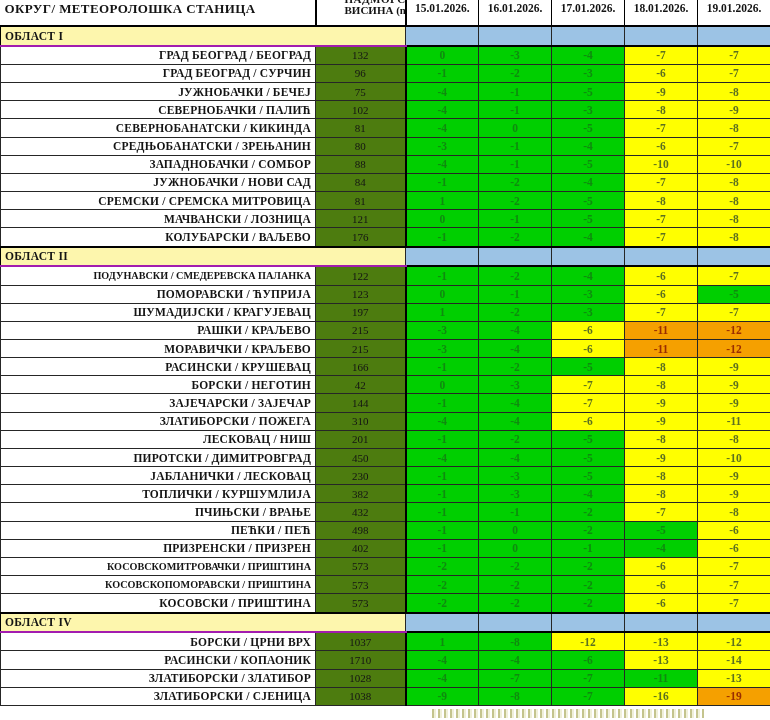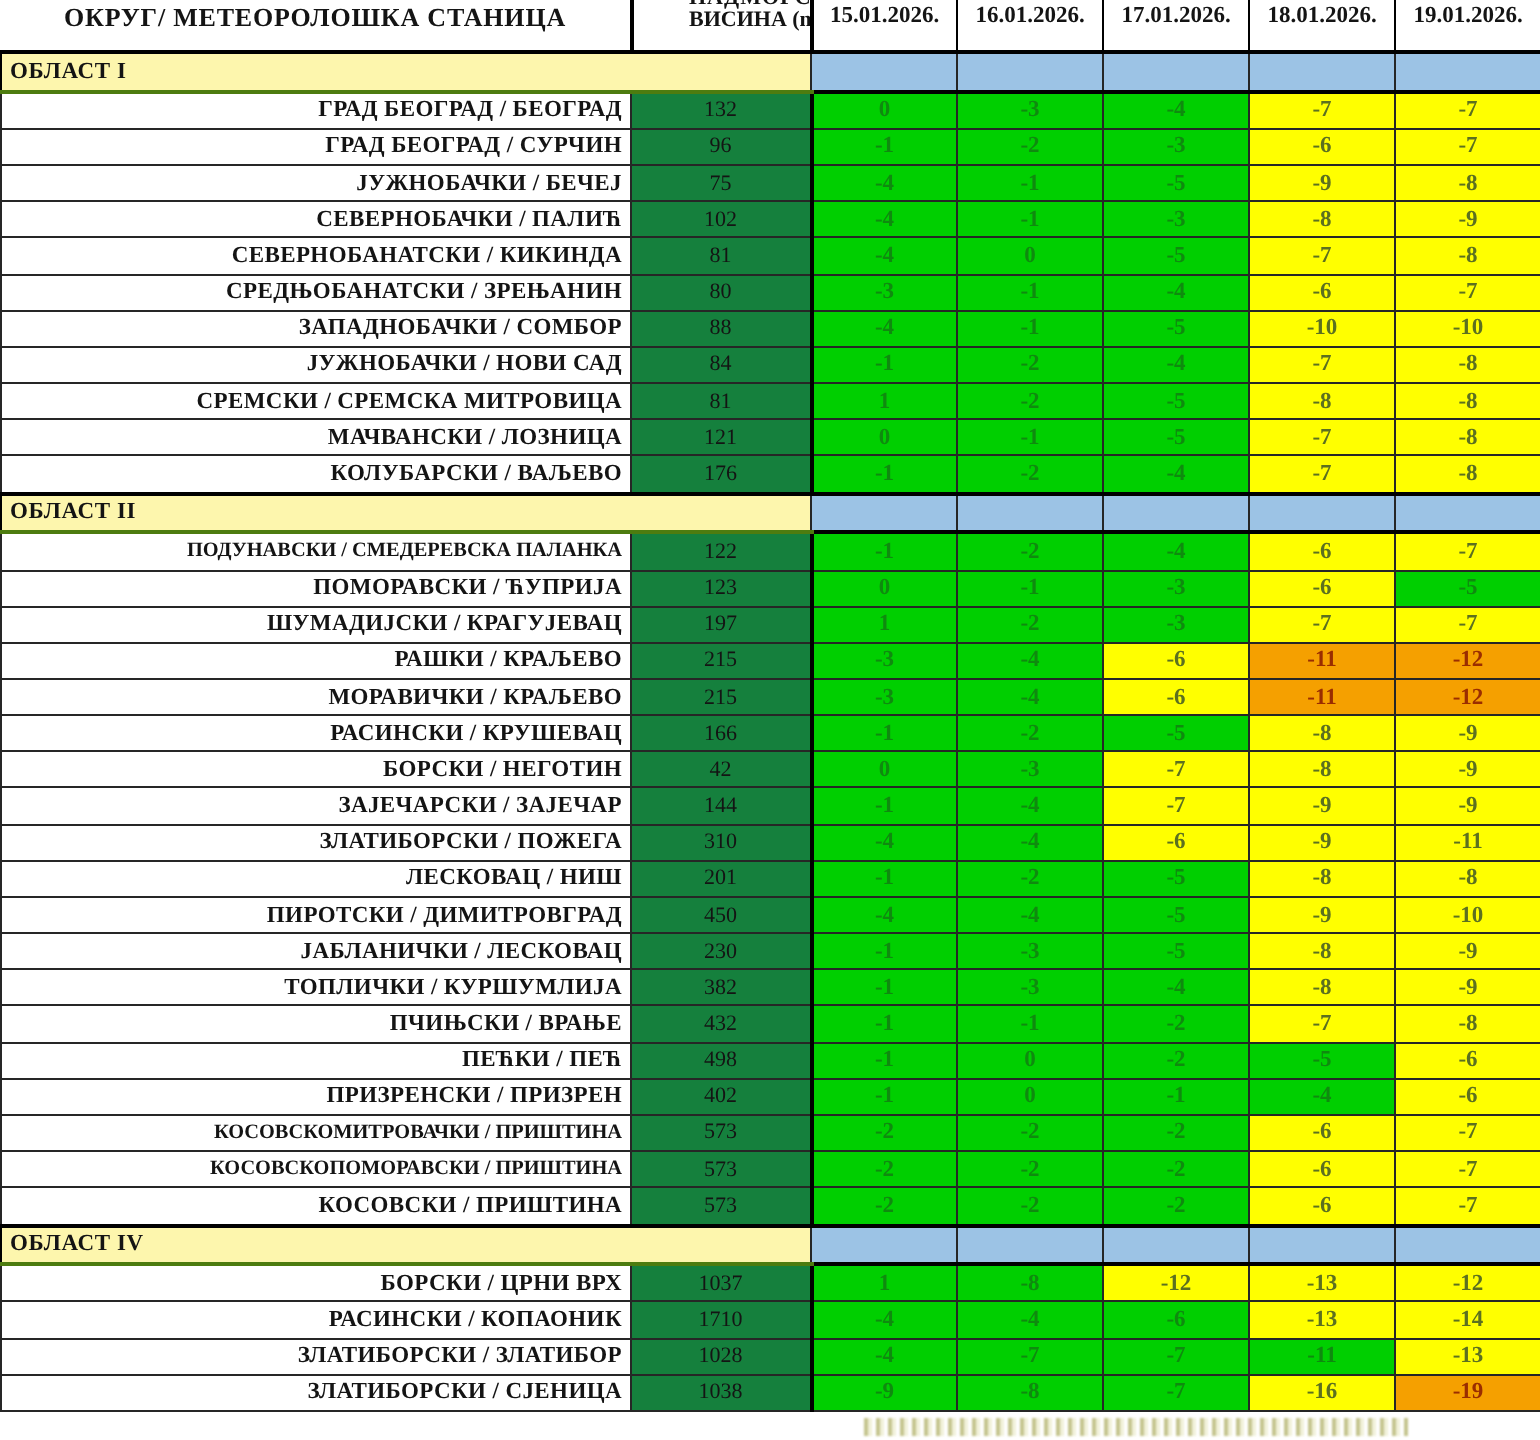--- a/index.html
+++ b/index.html
@@ -24,21 +24,21 @@
     color: #141414;
     white-space: nowrap;
     overflow: hidden;
     text-align: center;
   }
   
   tr.head { height: 25px; }
   td.h-station {
     border: none;
     border-bottom: 2px solid #000;
-    text-align: center;
+    text-align: left;
     vertical-align: top;
     font-size: 13px;
     letter-spacing: .4px;
     padding-top: 1px;
   }
   td.h-alt {
     border: 2px solid #000;
     border-top: none;
     vertical-align: top;
     font-size: 11px;
@@ -54,39 +54,39 @@
     vertical-align: top;
     font-size: 11.5px;
     padding-top: 2px;
     margin-left: 39px;
   }
   
   td.region-label {
     background: #fdf6ad;
     text-align: left;
     border-top: 2px solid #000;
-    border-bottom: 2px solid #4d7c0f;
+    border-bottom: 2px solid #a21caf;
     border-left: 1px solid #000;
     font-size: 11.5px;
     letter-spacing: .3px;
   }
   td.blue {
     background: #9cc3e5;
     border-top: 2px solid #000;
     border-bottom: 2px solid #000;
   }
   
   td.name {
     text-align: right;
     background: #fff;
     letter-spacing: .2px;
   }
   td.name.long { font-size: 10.2px; letter-spacing: 0; }
   td.alt {
-    background: #15803d;
+    background: #4d7c0f;
     font-weight: normal;
     font-size: 11px;
     border-right: 2px solid #000;
   }
   td.val.g { background: #00cf00; color: #0f8a0f; }
   td.val.y { background: #ffff00; color: #5c7020; }
   td.val.o { background: #f5a000; color: #9a2d00; }
   
   .footer {
     height: 14px;

